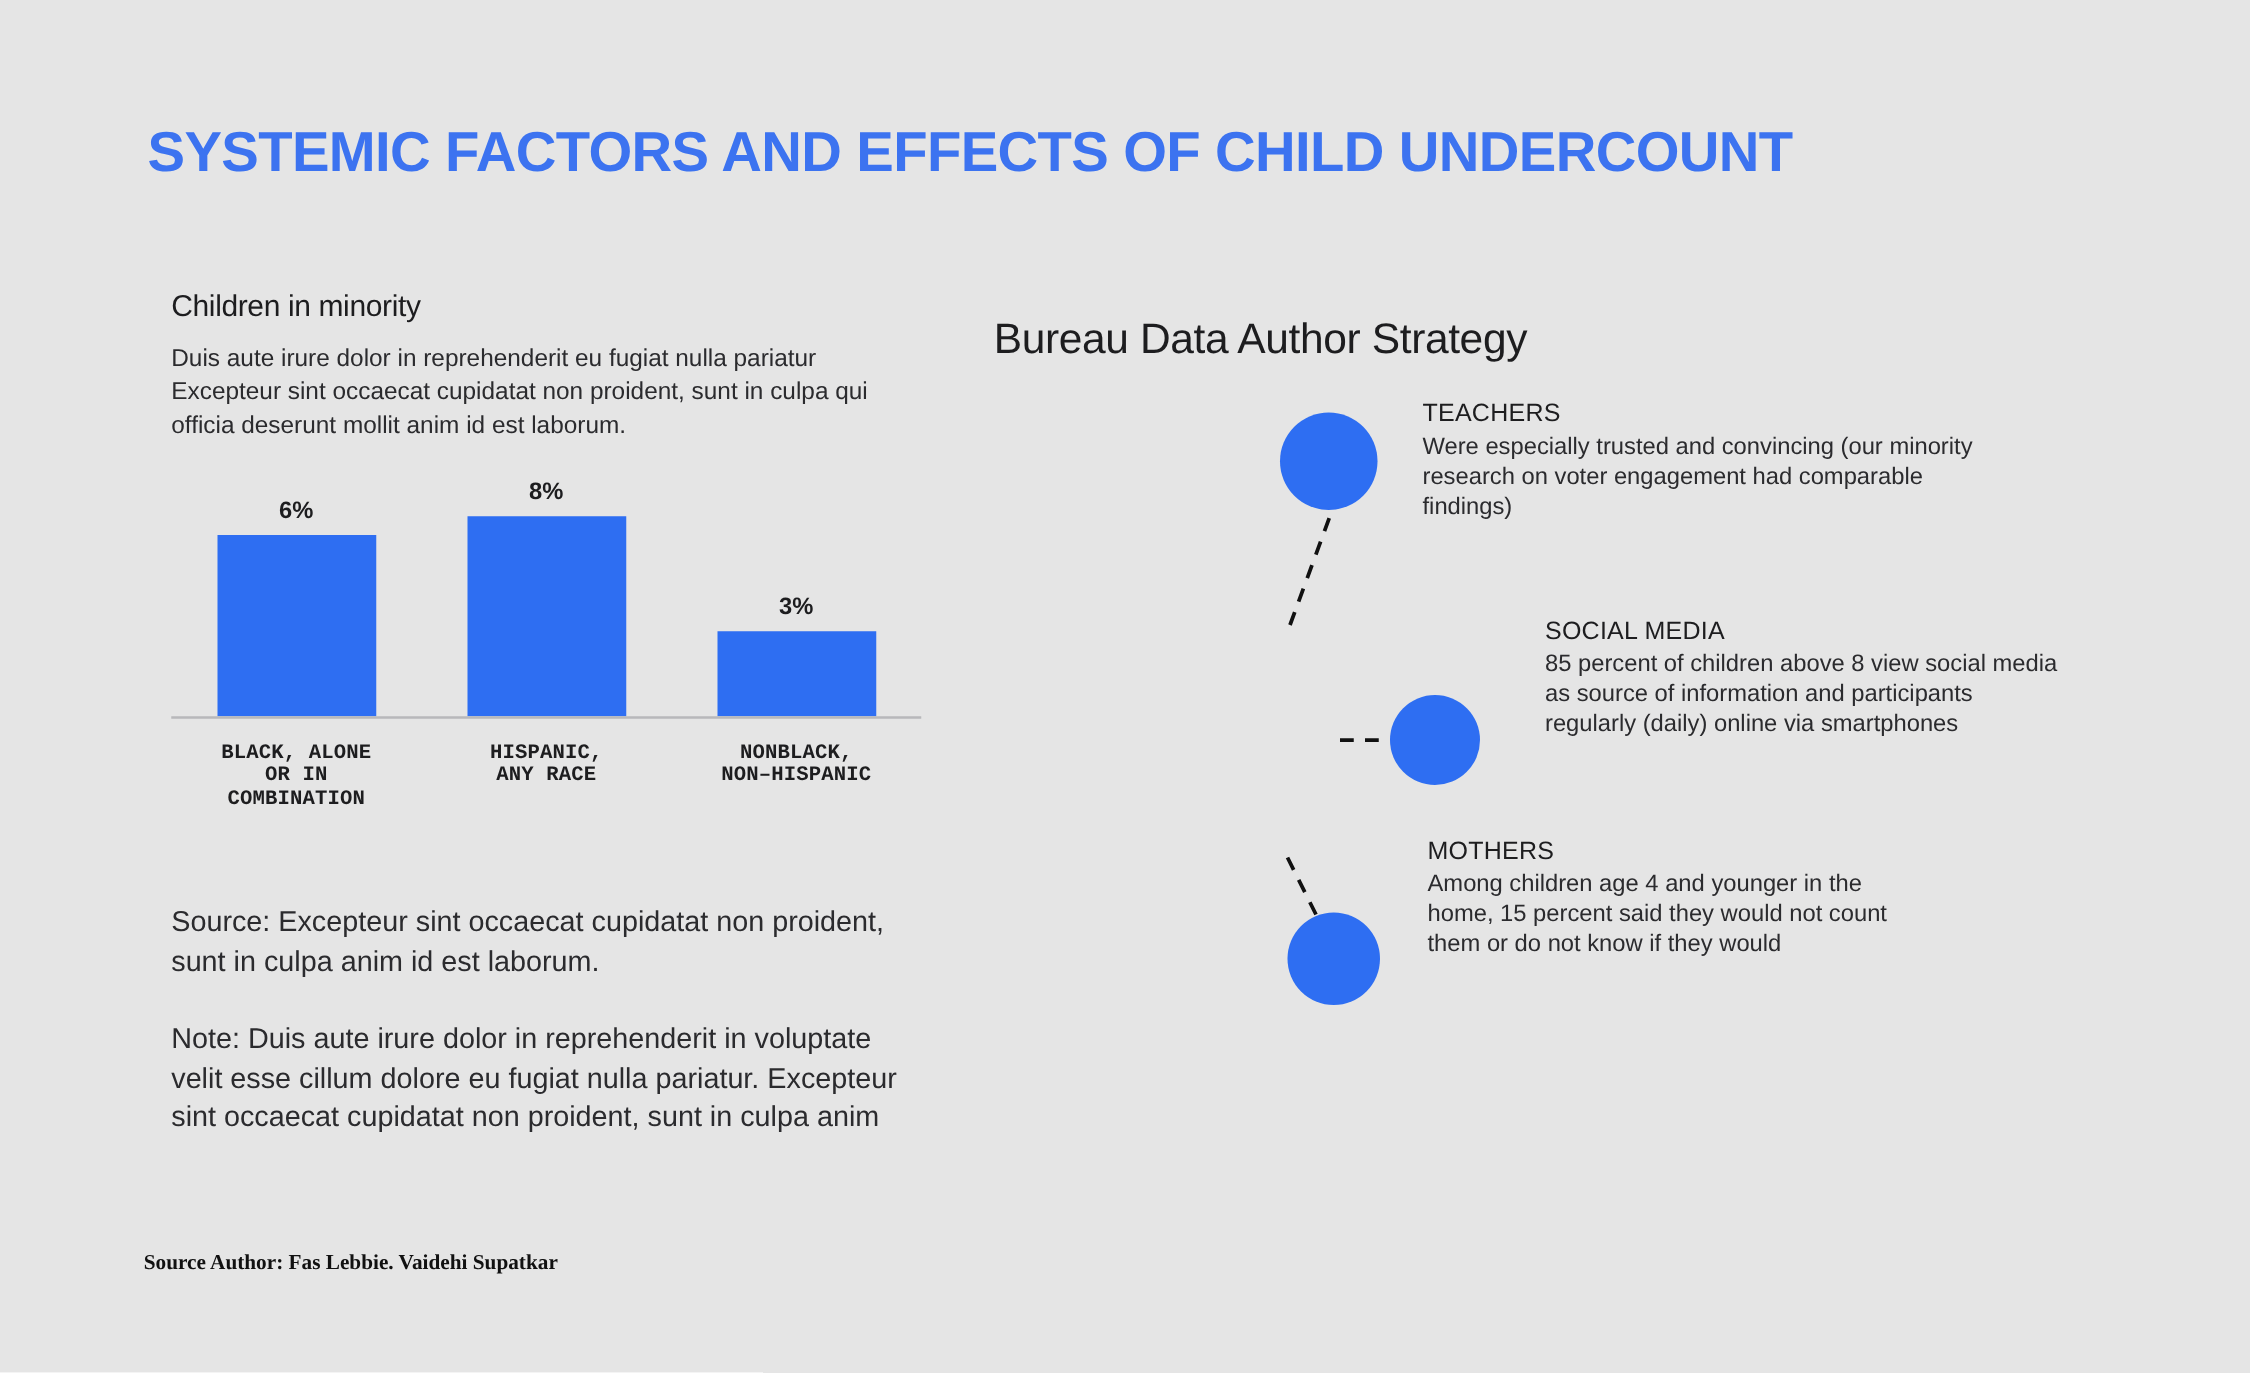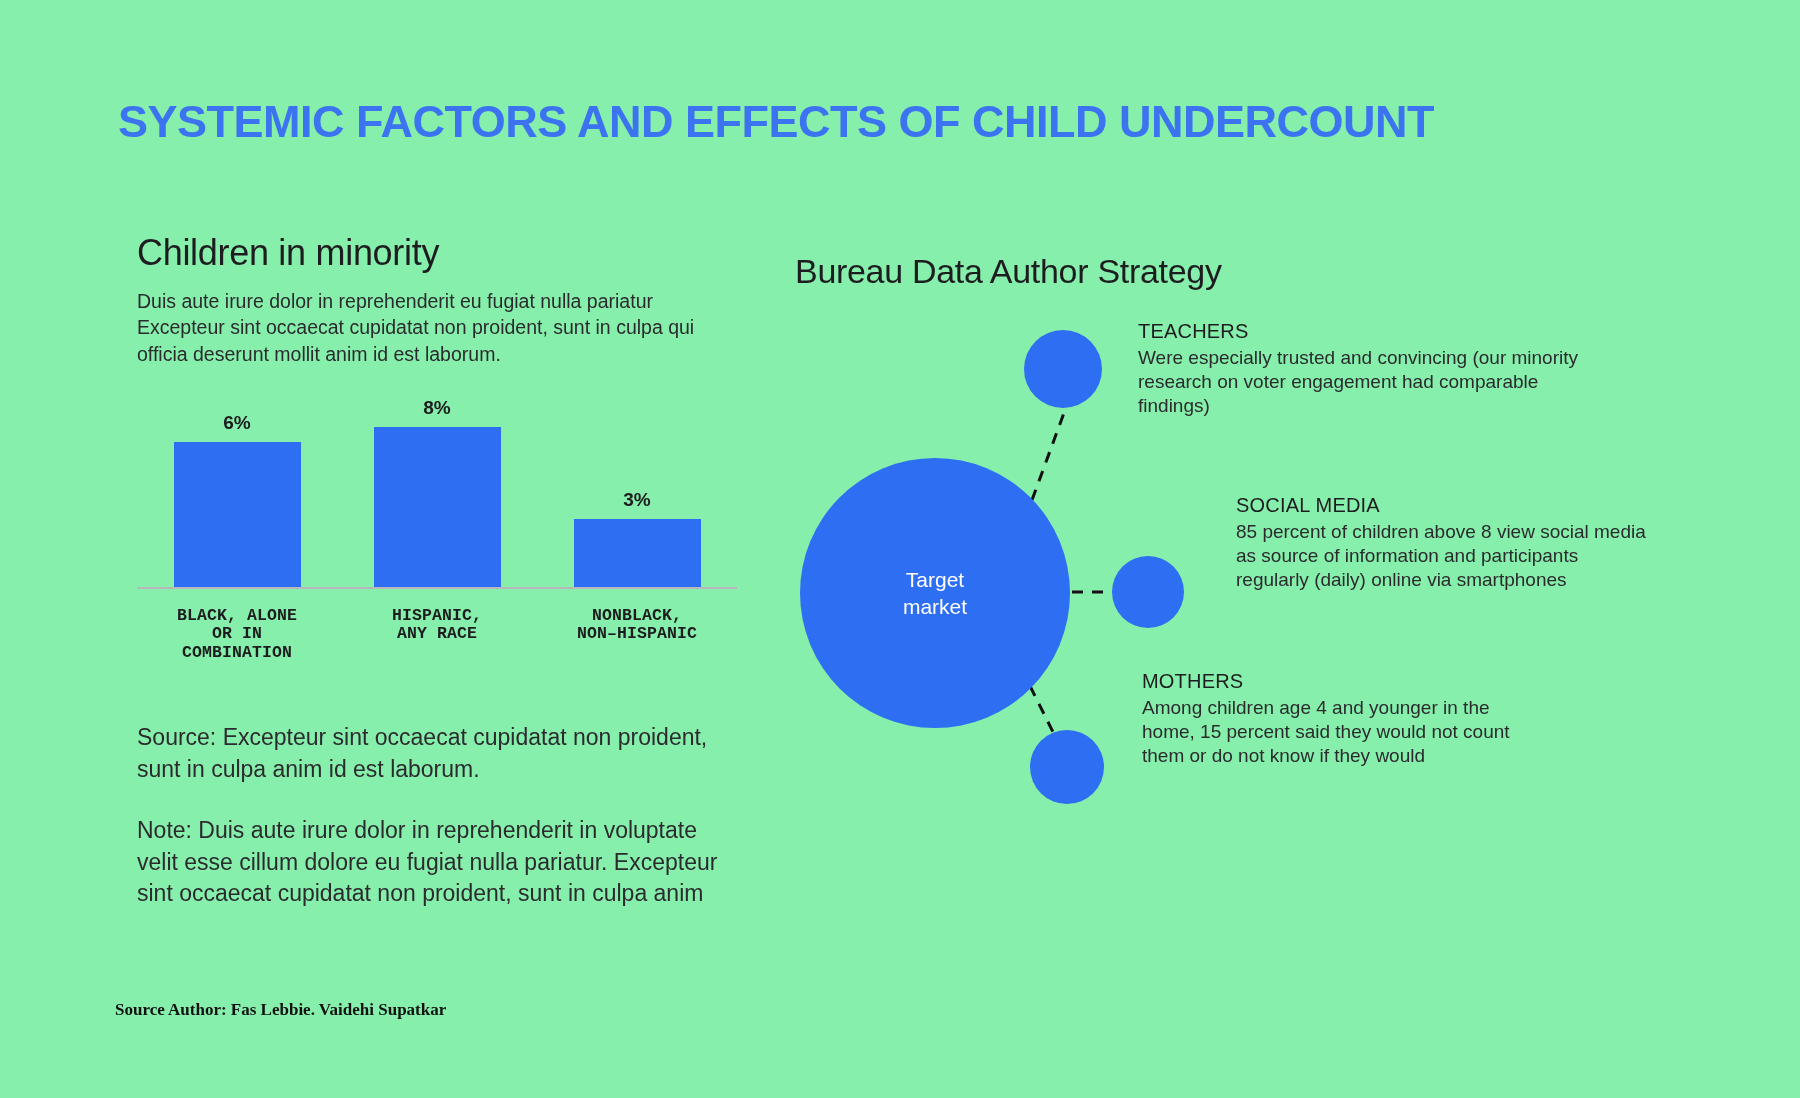--- a/index.html
+++ b/index.html
@@ -3,39 +3,39 @@
 <meta charset="utf-8">
 <style>
   * { box-sizing: border-box; margin: 0; padding: 0; }
   html, body {
     width: 1800px;
     height: 1098px;
     background: #ffffff;
     font-family: "Liberation Sans", sans-serif;
     overflow: hidden;
   }
-  .page { position: relative; width: 1800px; height: 1098px; background: #86efac; }
+  .page { position: relative; width: 1800px; height: 1098px; background: #e5e5e5; }
 
   
   .main-title {
     position: absolute;
     left: 118px;
     top: 96px;
     font-size: 45px;
     font-weight: bold;
     letter-spacing: -0.5px;
     color: #3C73F0;
     white-space: nowrap;
   }
 
   
   .left-col { position: absolute; left: 137px; top: 232px; width: 600px; }
 
   .section-heading {
-    font-size: 36px;
+    font-size: 24px;
     font-weight: 400;
     color: #1d1d1f;
     letter-spacing: -0.3px;
     margin-bottom: 14px;
   }
   .intro-text {
     font-size: 19.5px;
     line-height: 1.35;
     color: #2b2b2e;
     width: 600px;
@@ -223,24 +223,20 @@
 
   <div class="right-heading">Bureau Data Author Strategy</div>
 
   <div class="diagram">
     <svg width="960" height="560">
       <line x1="252" y1="170" x2="288" y2="72" stroke="#111" stroke-width="3" stroke-dasharray="11,9"></line>
       <line x1="292" y1="262" x2="330" y2="262" stroke="#111" stroke-width="3" stroke-dasharray="11,9"></line>
       <line x1="250" y1="356" x2="292" y2="440" stroke="#111" stroke-width="3" stroke-dasharray="11,9"></line>
     </svg>
 
-    <div class="hub-circle">
-      <div class="hub-label">Target
-market</div>
-    </div>
 
     <div class="node-dot node-teachers"></div>
     <div class="node-dot node-social"></div>
     <div class="node-dot node-mothers"></div>
 
     <div class="node-text text-teachers">
       <div class="node-title">TEACHERS</div>
       <div class="node-body">Were especially trusted and convincing (our minority research on voter engagement had comparable findings)</div>
     </div>
 

